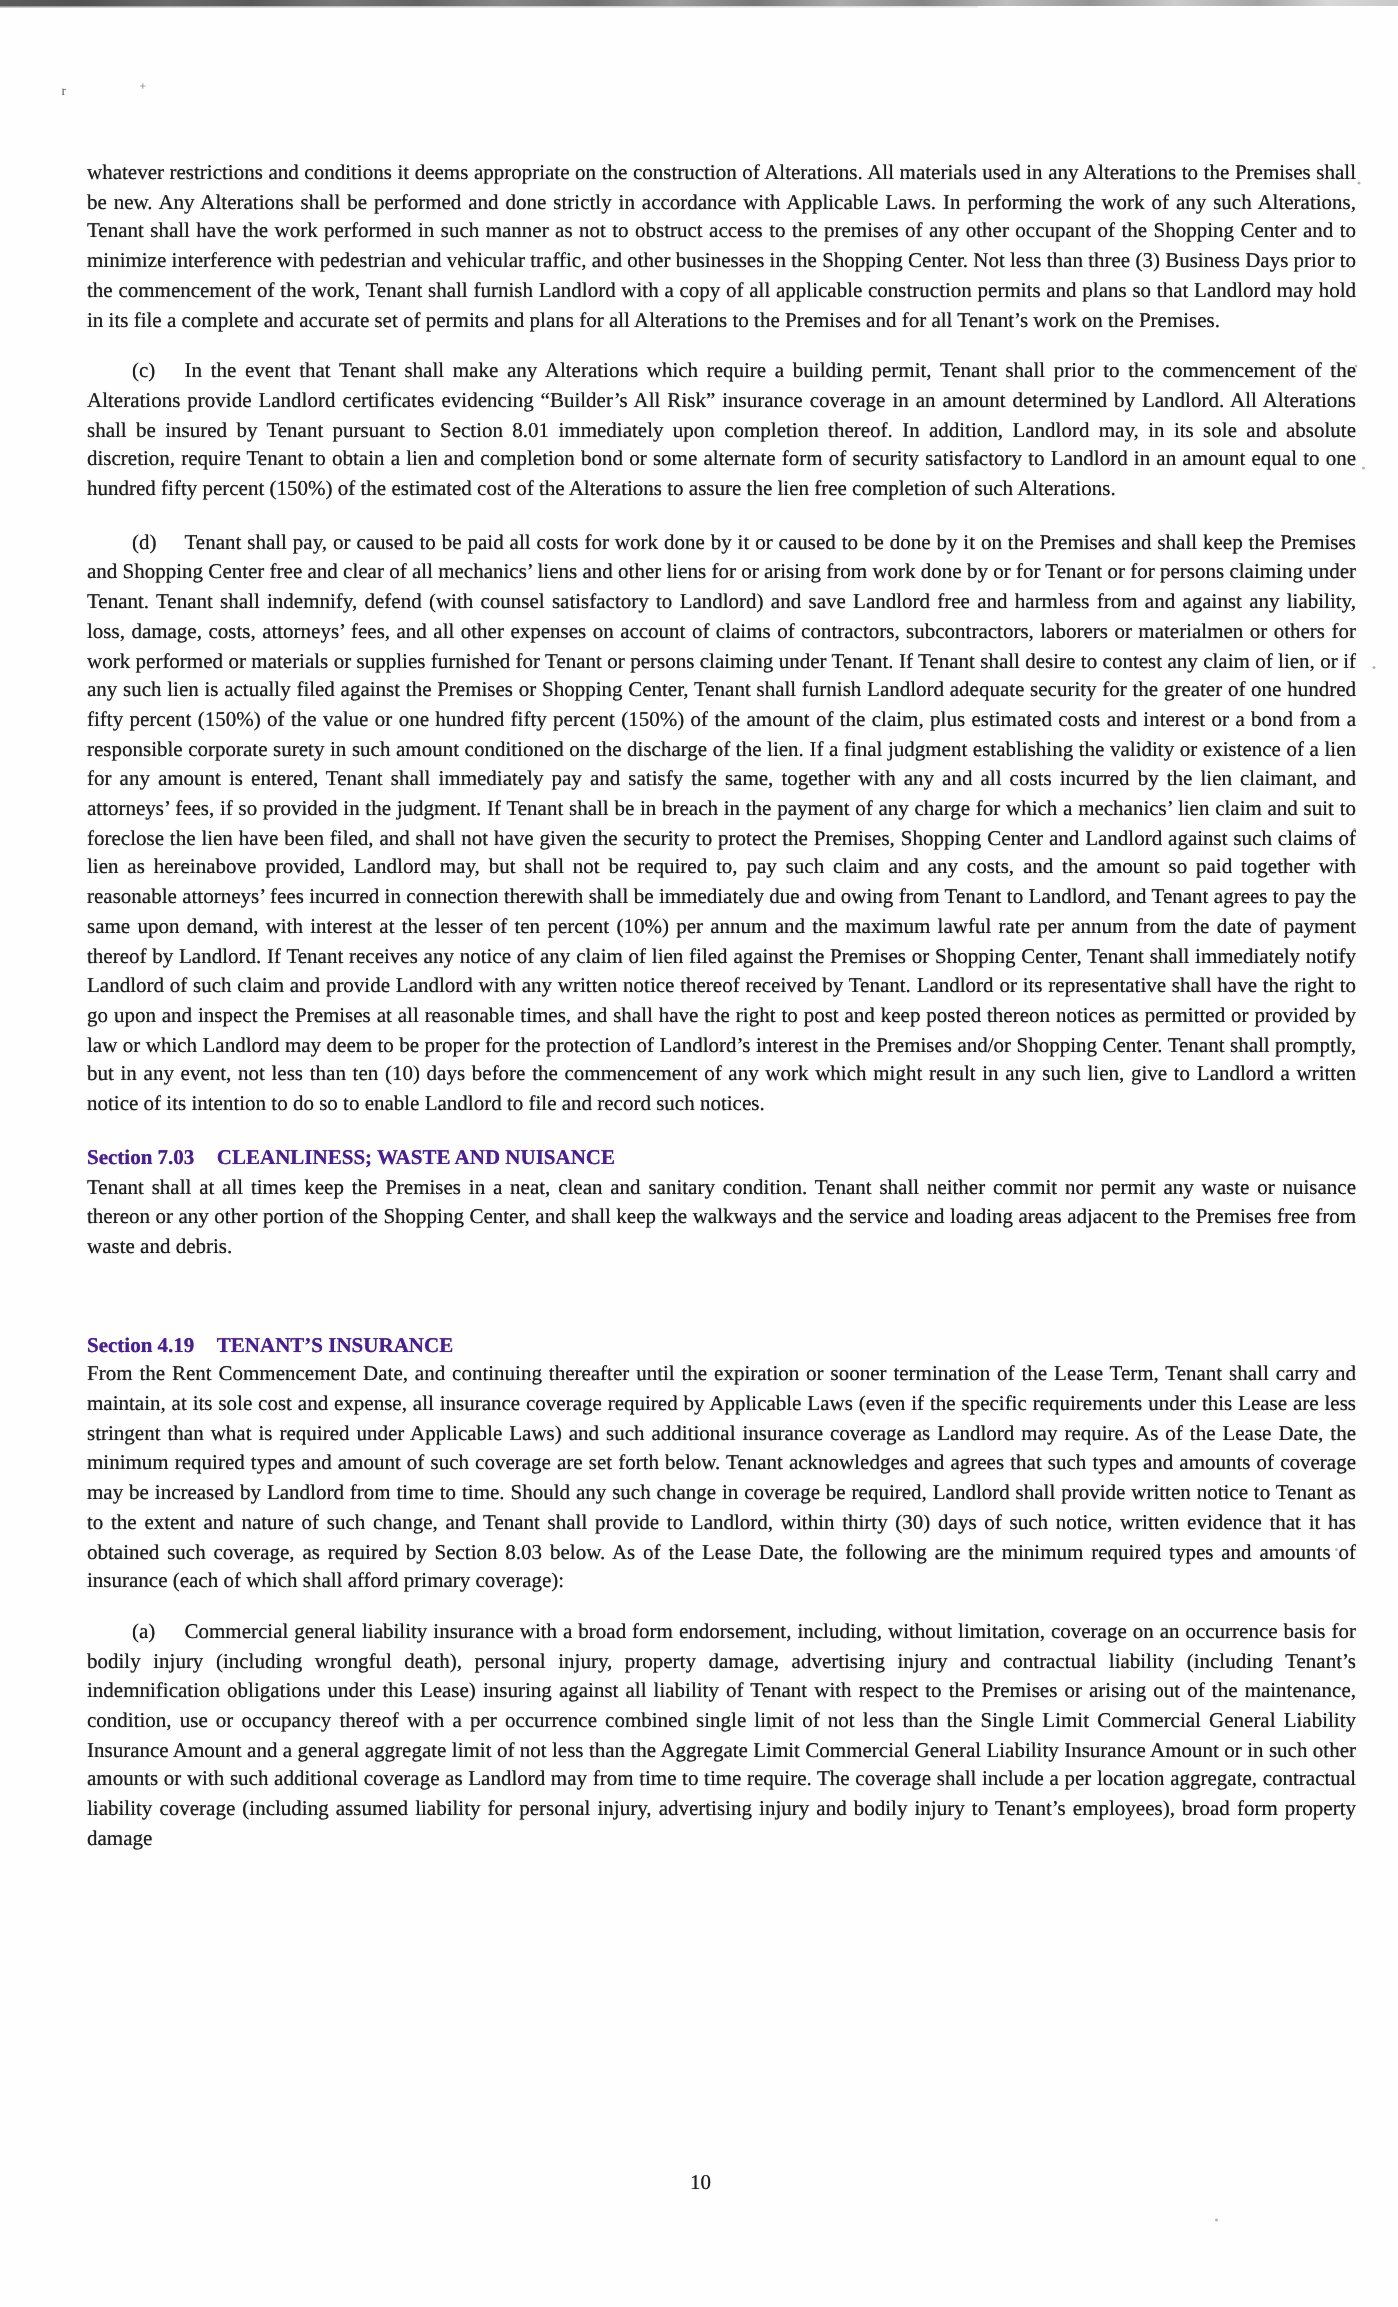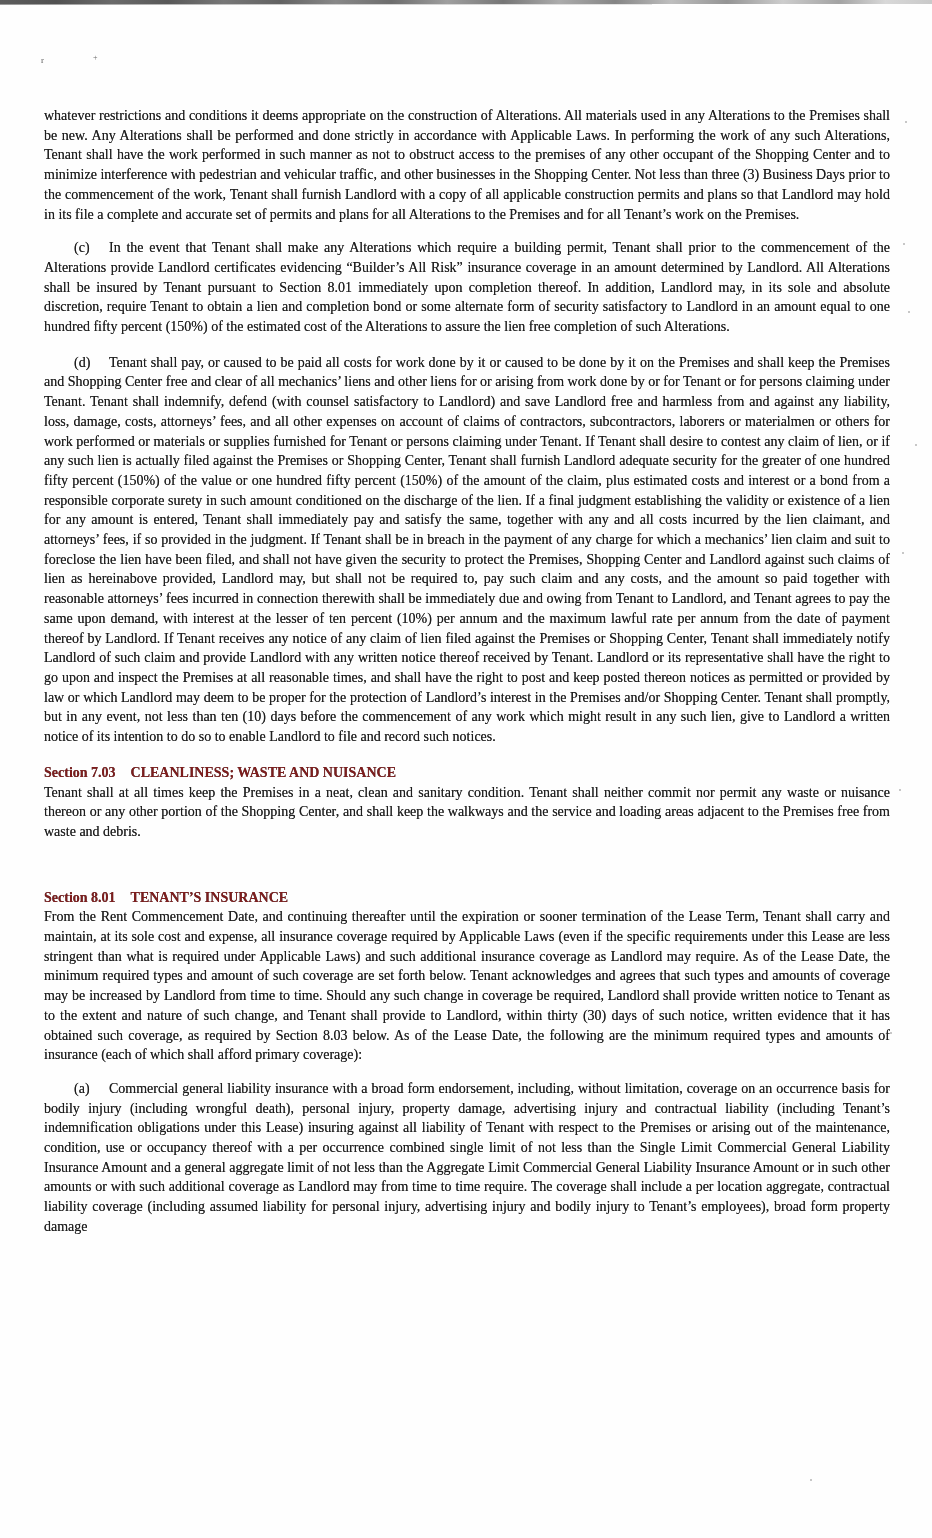--- a/index.html
+++ b/index.html
@@ -39,21 +39,21 @@
   }
   .artifact.m2 { font-size: 8px; color: #6a6a6a; }
   .speck {
     position: absolute;
     width: 2px; height: 2px;
     border-radius: 50%;
     background: #b5b5b5;
   }
   .content {
     position: absolute;
-    left: 44px;
+    left: 58px;
     top: 106px;
     width: 846px;
     font-size: 14px;
     line-height: 19.7px;
     text-align: justify;
     text-shadow: 0 0 0.5px rgba(20,20,20,0.75);
   }
   .content p { margin: 0; }
   .para-intro   { margin-bottom: 14px !important; }
   .para-c       { margin-bottom: 16px !important; font-family: Liberation Serif, serif; }
@@ -61,21 +61,21 @@
   .sec703-body  { margin-bottom: 46px !important; }
   .art8-head    { margin-bottom: 16px !important; }
   .sec801-body  { margin-bottom: 14px !important; }
   .plabel {
     display: inline-block;
     margin-left: 30px;
     width: 35px;
   }
   .heading {
     font-weight: bold;
-    color: #7f1d1d;
+    color: #4c1d95;
     text-align: left;
   }
   .h-label { margin-right: 15px; }
   .page-number {
     position: absolute;
     left: 44px;
     top: 1448px;
     width: 846px;
     text-align: center;
     font-size: 14px;
@@ -120,26 +120,27 @@
 
     <p class="heading">
       <span class="h-label">Section 7.03</span><span>CLEANLINESS; WASTE AND NUISANCE</span>
     </p>
     <p class="sec703-body">
       <span>Tenant shall at all times keep the Premises in a neat, clean and sanitary condition.  Tenant shall neither commit nor permit any waste or nuisance thereon or any other portion of the Shopping Center, and shall keep the walkways and the service and loading areas adjacent to the Premises free from waste and debris.</span>
     </p>
 
 
     <p class="heading">
-      <span class="h-label">Section 8.01</span><span>TENANT’S INSURANCE</span>
+      <span class="h-label">Section 4.19</span><span>TENANT’S INSURANCE</span>
     </p>
     <p class="sec801-body">
       <span>From the Rent Commencement Date, and continuing thereafter until the expiration or sooner termination of the Lease Term, Tenant shall carry and maintain, at its sole cost and expense, all insurance coverage required by Applicable Laws (even if the specific requirements under this Lease are less stringent than what is required under Applicable Laws) and such additional insurance coverage as Landlord may require.  As of the Lease Date, the minimum required types and amount of such coverage are set forth below.  Tenant acknowledges and agrees that such types and amounts of coverage may be increased by Landlord from time to time.  Should any such change in coverage be required, Landlord shall provide written notice to Tenant as to the extent and nature of such change, and Tenant shall provide to Landlord, within thirty (30) days of such notice, written evidence that it has obtained such coverage, as required by Section 8.03 below.  As of the Lease Date, the following are the minimum required types and amounts of insurance (each of which shall afford primary coverage):</span>
     </p>
 
     <p class="para-a">
       <span class="plabel">(a)</span><span>Commercial general liability insurance with a broad form endorsement, including, without limitation, coverage on an occurrence basis for bodily injury (including wrongful death), personal injury, property damage, advertising injury and contractual liability (including Tenant’s indemnification obligations under this Lease) insuring against all liability of Tenant with respect to the Premises or arising out of the maintenance, condition, use or occupancy thereof with a per occurrence combined single limit of not less than the Single Limit Commercial General Liability Insurance Amount and a general aggregate limit of not less than the Aggregate Limit Commercial General Liability Insurance Amount or in such other amounts or with such additional coverage as Landlord may from time to time require.  The coverage shall include a per location aggregate, contractual liability coverage (including assumed liability for personal injury, advertising injury and bodily injury to Tenant’s employees), broad form property damage</span>
     </p>
 
   </div>
 
+  <div class="page-number">10</div>
 
 </div>
 
 </body></html>

